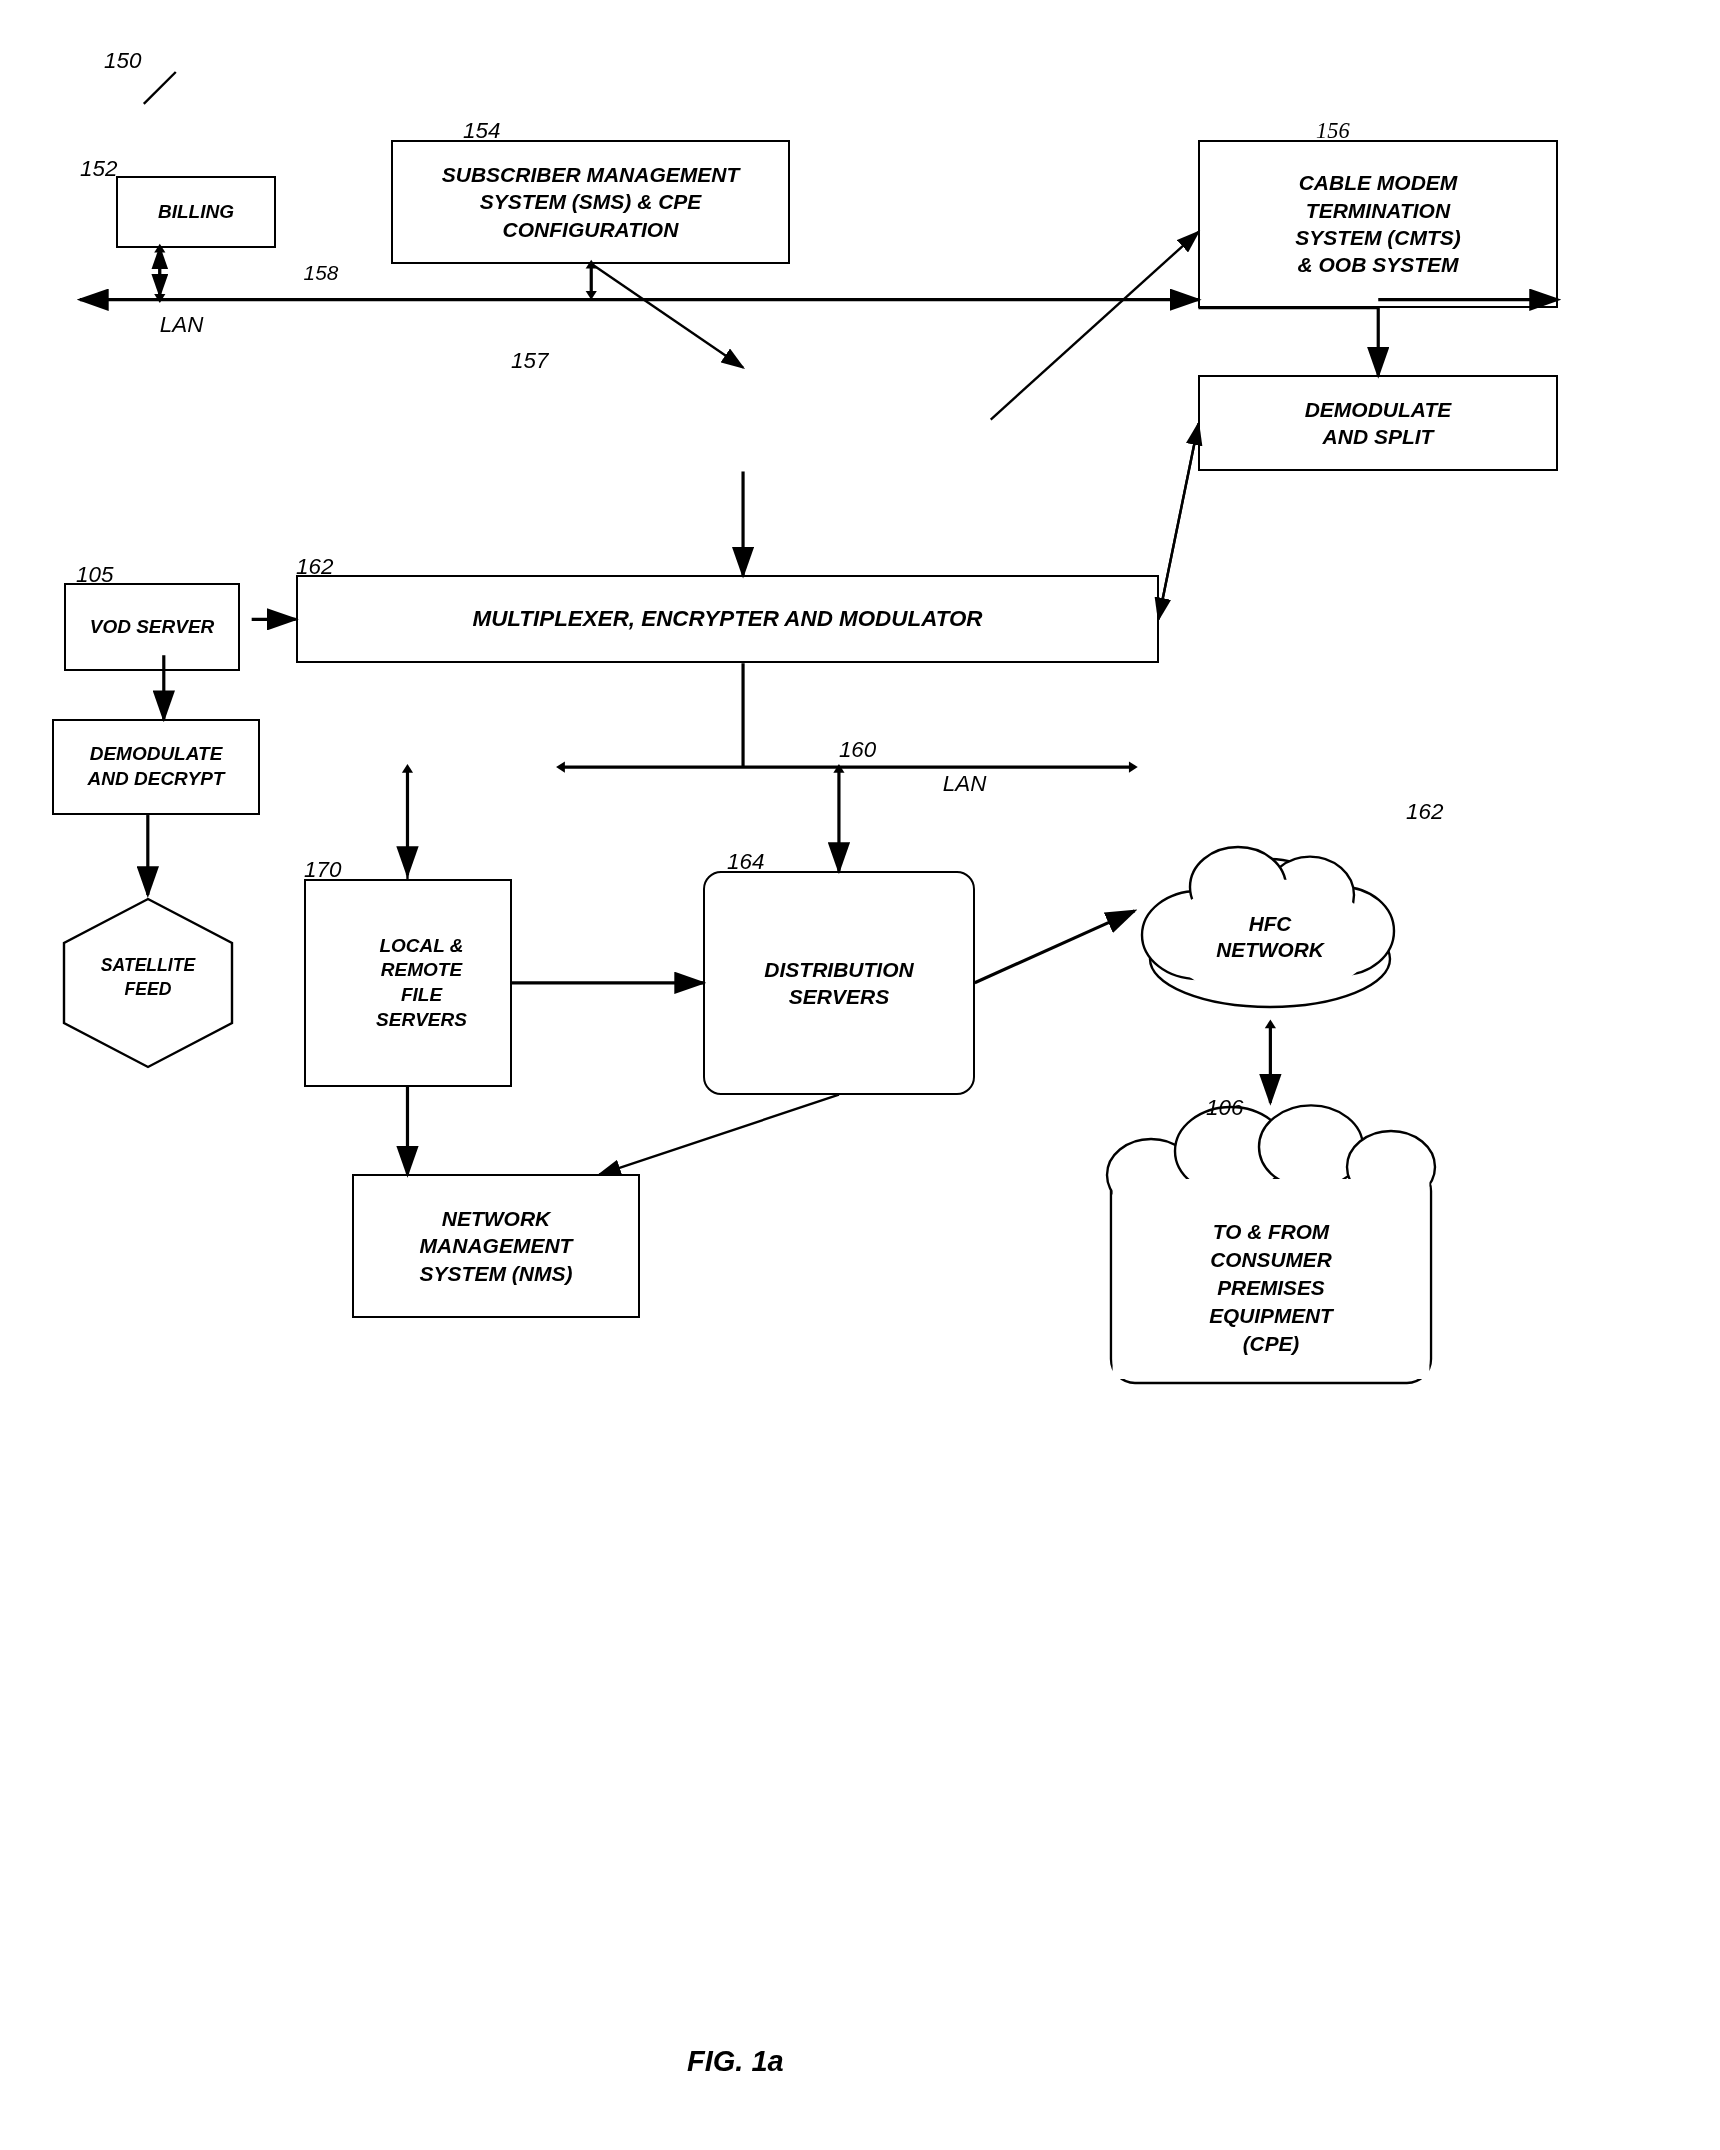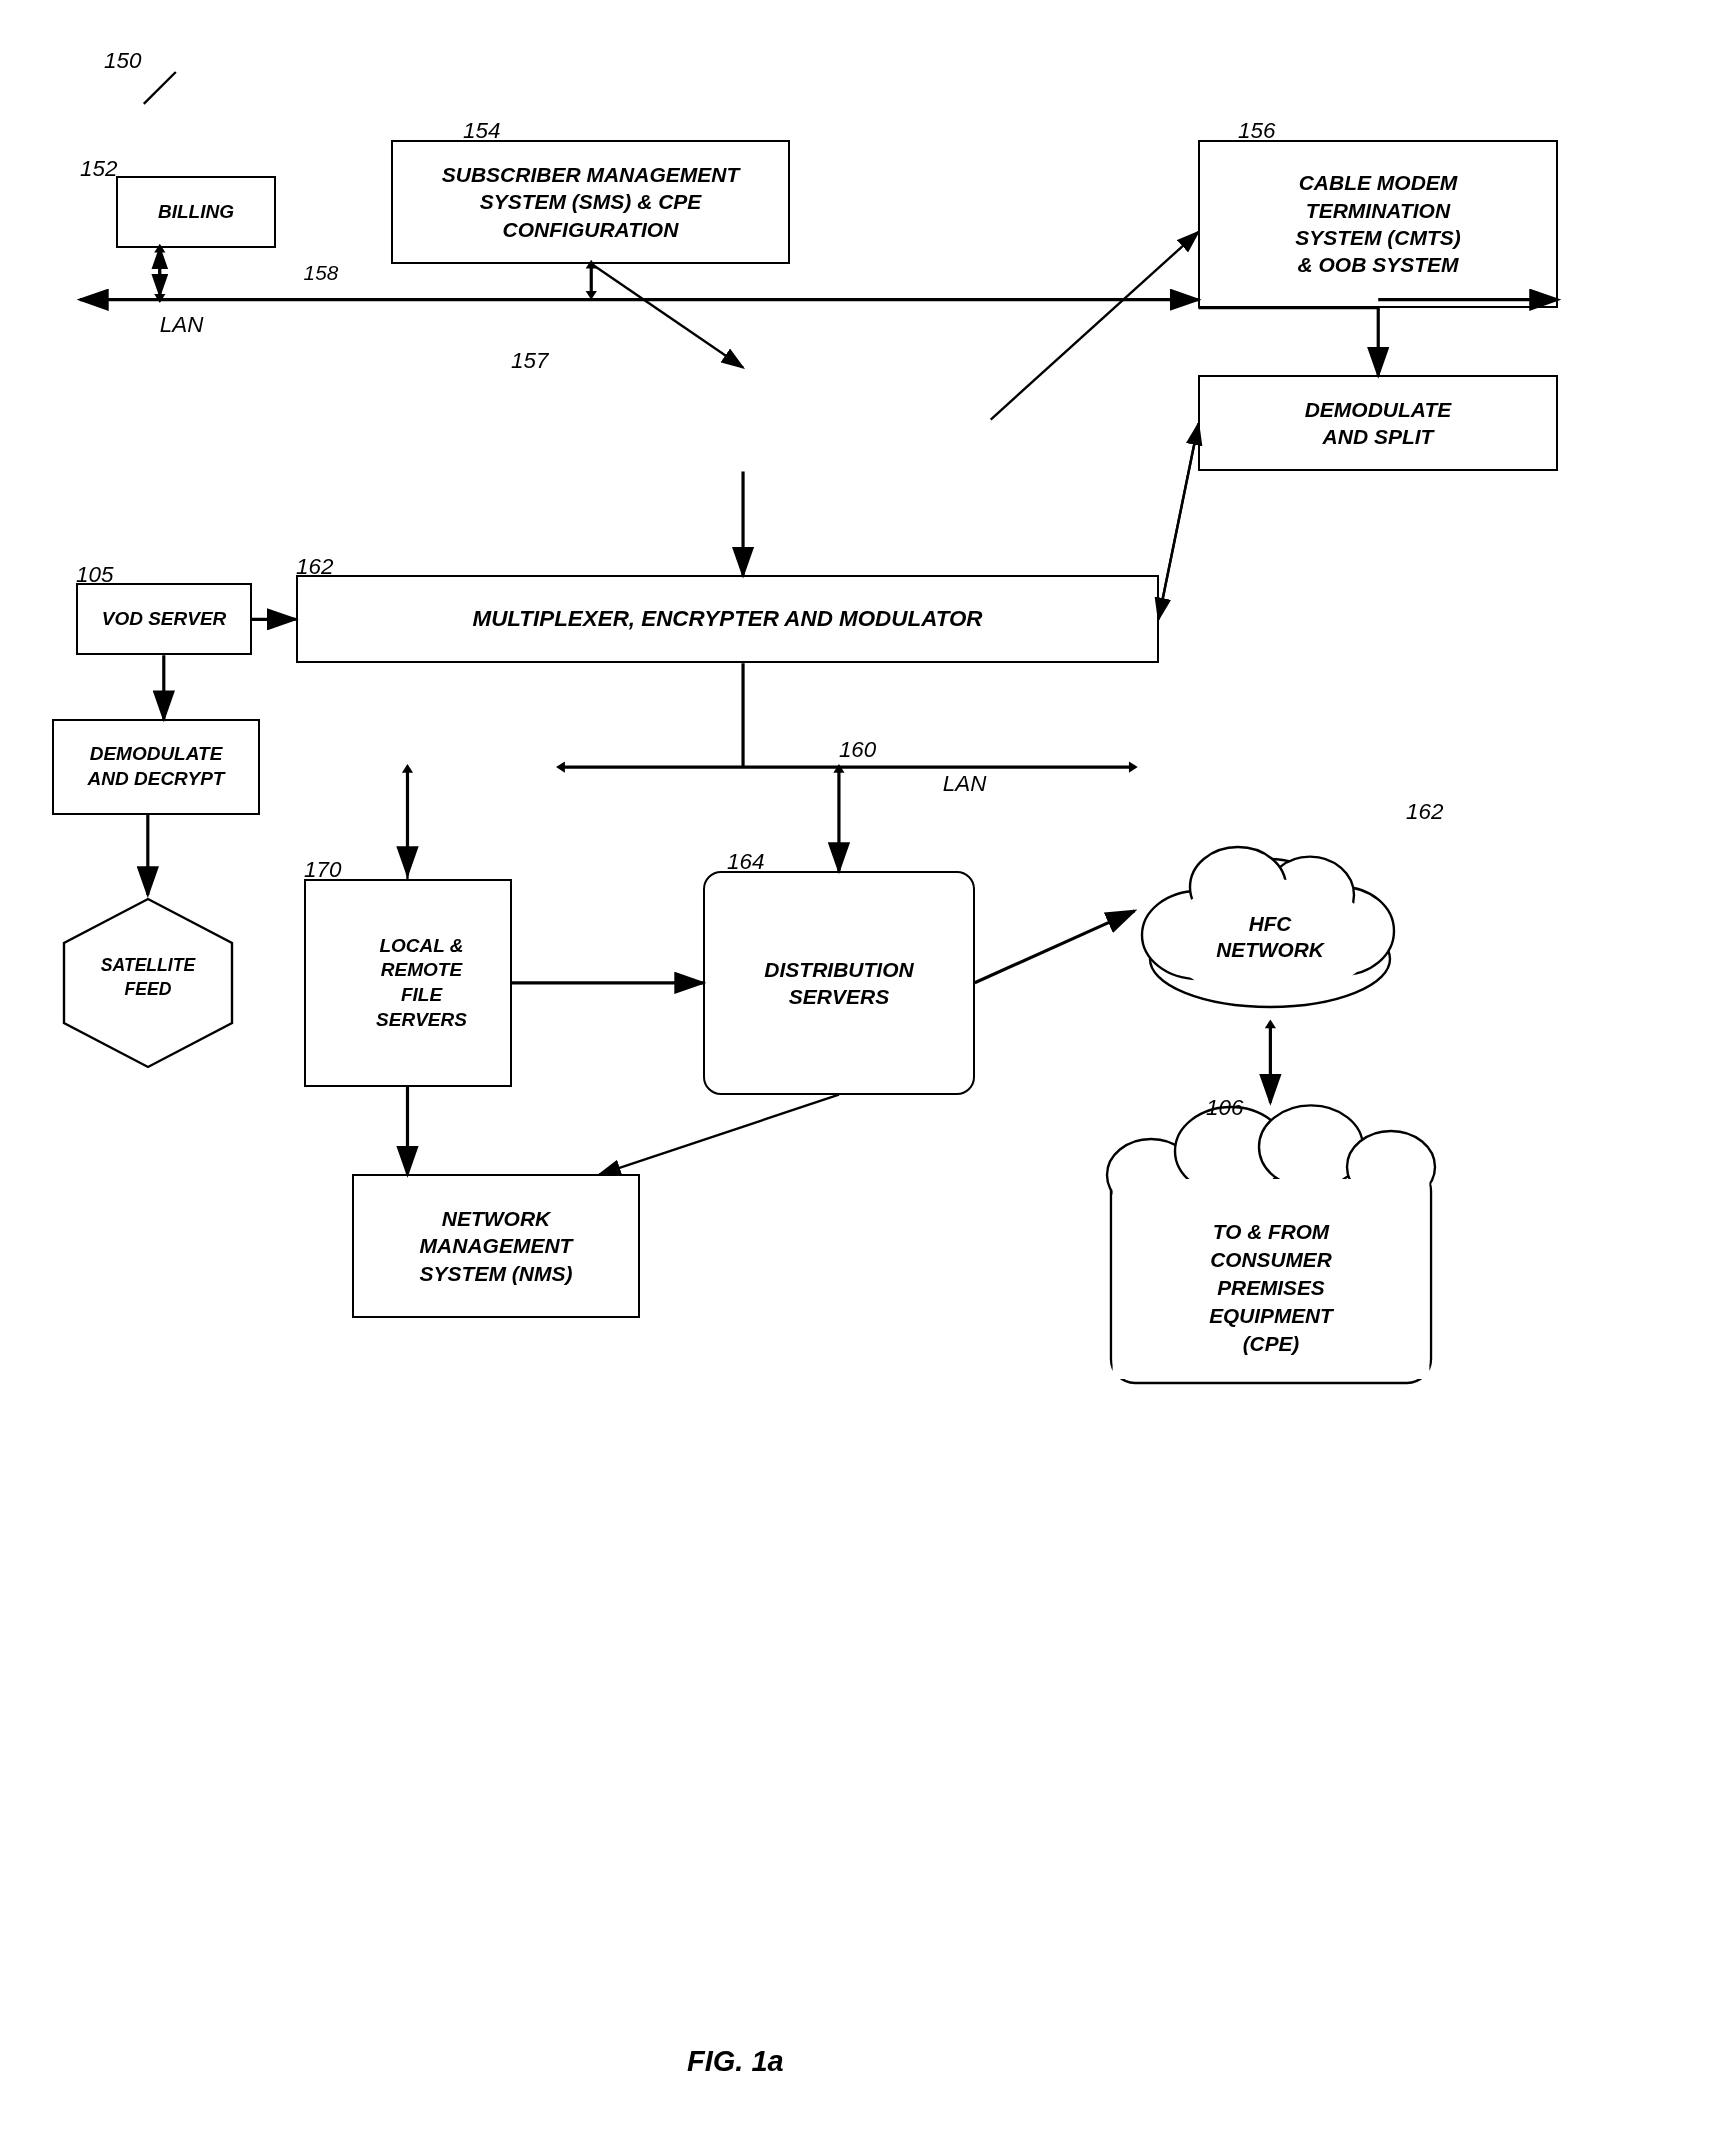--- a/index.html
+++ b/index.html
@@ -72,29 +72,29 @@
   <div class="label-ref" style="left:80px; top:156px;">152</div>
 
   <div class="box" style="left:391px; top:140px; width:399px; height:124px; font-size:21px;">
     <span>SUBSCRIBER MANAGEMENT<br>SYSTEM (SMS) &amp; CPE<br>CONFIGURATION</span>
   </div>
   <div class="label-ref" style="left:463px; top:118px;text-decoration:underline;">154</div>
 
   <div class="box" style="left:1198px; top:140px; width:360px; height:168px; font-size:21px;">
     <span>CABLE MODEM<br>TERMINATION<br>SYSTEM (CMTS)<br>&amp; OOB SYSTEM</span>
   </div>
-  <div class="label-ref" style="left:1238px; top:118px;">156</div>
+  <div class="label-ref" style="left:1316px; top:118px;font-family:Liberation Serif, serif;">156</div>
 
   <div class="box" style="left:1198px; top:375px; width:360px; height:96px; font-size:21px;">
     <span>DEMODULATE<br>AND SPLIT</span>
   </div>
 
   <div class="label-ref" style="left:511px; top:348px;">157</div>
 
-  <div class="box" style="left:76px; top:583px; width:176px; height:72px; font-size:19px;">
+  <div class="box" style="left:64px; top:583px; width:176px; height:88px; font-size:19px;">
     <span>VOD SERVER</span>
   </div>
   <div class="label-ref" style="left:76px; top:562px;">105</div>
 
   <div class="box" style="left:52px; top:719px; width:208px; height:96px; font-size:19px;">
     <span>DEMODULATE<br>AND DECRYPT</span>
   </div>
 
   <div class="box" style="left:296px; top:575px; width:863px; height:88px; font-size:22.4px;">
     <span>MULTIPLEXER, ENCRYPTER AND MODULATOR</span>

